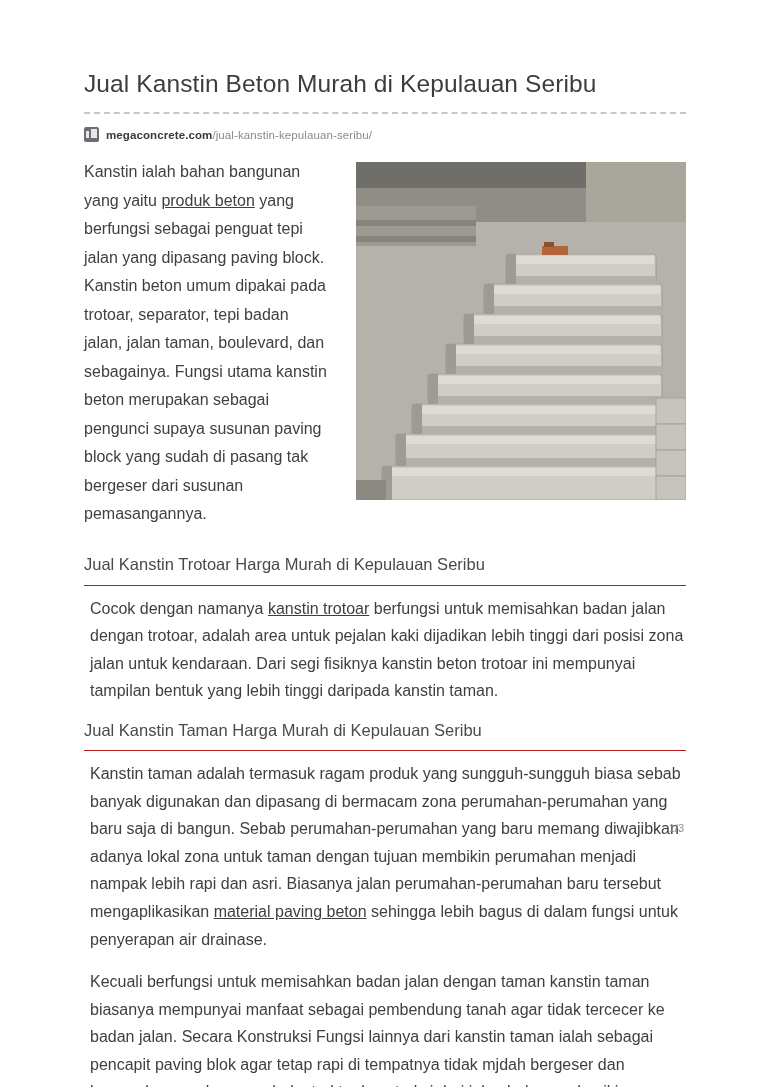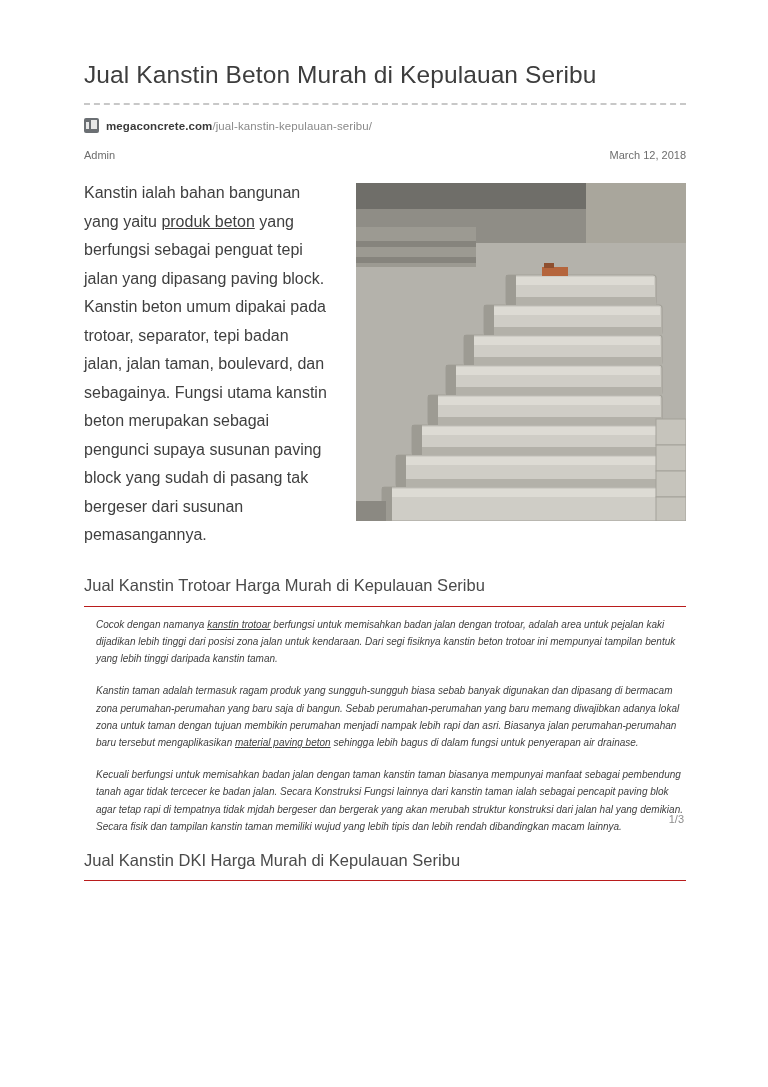--- a/index.html
+++ b/index.html
@@ -10,21 +10,21 @@
   body {
     width: 768px;
     height: 1087px;
     font-family: "Liberation Sans", sans-serif;
     color: #333333;
     position: relative;
     overflow: hidden;
   }
   .page {
     position: absolute;
-    left: 0; top: 0;
+    left: 0; top: 9px;
     width: 768px;
     height: 853px;
     background: #fff;
   }
   .content {
     position: absolute;
     left: 84px;
     top: 60px;
     width: 602px;
   }
@@ -124,26 +124,25 @@
   h2.section {
     font-size: 16.5px;
     font-weight: normal;
     color: #4a4a4a;
     margin: 10px 0 9px 0;
     padding-bottom: 9px;
     border-bottom: 1px solid #b91c1c;
     line-height: 1.3;
   }
   .body-p {
-    font-size: 10px;
+    font-size: 16px;
     line-height: 1.72;
     color: #3f3f3f;
-    margin: 0 0 15px 12px;
+    margin: 0 0 15px 6px;
     text-align: left;
-    font-style: italic;
   }
   .clear { clear: both; }
   .page-num {
     position: absolute;
     right: 84px;
     bottom: 28px;
     font-size: 11px;
     color: #8d8d8d;
   }
   .last-section {
@@ -158,24 +157,20 @@
 
     <h1 class="doc-title">Jual Kanstin Beton Murah di Kepulauan Seribu</h1>
 
     <hr class="dashed-rule">
 
     <div class="source-row">
       <span class="favicon"></span>
       <span class="source-text"><b>megaconcrete.com</b><span>/jual-kanstin-kepulauan-seribu/</span></span>
     </div>
 
-    <div class="meta-row">
-      <span>Admin</span>
-      <span>March 12, 2018</span>
-    </div>
 
     <div class="intro">
       <div class="hero-img">
         <svg width="330" height="338" viewBox="0 0 330 338" xmlns="http://www.w3.org/2000/svg">
           <rect x="0" y="0" width="330" height="338" fill="#b4b2ab"></rect>
 
           <rect x="0" y="0" width="330" height="60" fill="#8f8d86"></rect>
           <rect x="0" y="0" width="330" height="26" fill="#6f6e69"></rect>
           <rect x="230" y="0" width="100" height="60" fill="#a9a69c"></rect>
 
@@ -240,20 +235,21 @@
 
       <div class="intro-text">
         <p><span>Kanstin ialah bahan bangunan yang yaitu </span><a class="inline-link" href="#">produk beton</a><span> yang berfungsi sebagai penguat tepi jalan yang dipasang paving block. Kanstin beton umum dipakai pada trotoar, separator, tepi badan jalan, jalan taman, boulevard, dan sebagainya. Fungsi utama kanstin beton merupakan sebagai pengunci supaya susunan paving block yang sudah di pasang tak bergeser dari susunan pemasangannya.</span></p>
       </div>
       <div class="clear"></div>
     </div>
 
     <h2 class="section">Jual Kanstin Trotoar Harga Murah di Kepulauan Seribu</h2>
     <p class="body-p"><span>Cocok dengan namanya </span><a class="inline-link" href="#">kanstin trotoar</a><span> berfungsi untuk memisahkan badan jalan dengan trotoar, adalah area untuk pejalan kaki dijadikan lebih tinggi dari posisi zona jalan untuk kendaraan. Dari segi fisiknya kanstin beton trotoar ini mempunyai tampilan bentuk yang lebih tinggi daripada kanstin taman.</span></p>
 
+    <h2 class="section">Jual Kanstin Taman Harga Murah di Kepulauan Seribu</h2>
     <p class="body-p"><span>Kanstin taman adalah termasuk ragam produk yang sungguh-sungguh biasa sebab banyak digunakan dan dipasang di bermacam zona perumahan-perumahan yang baru saja di bangun. Sebab perumahan-perumahan yang baru memang diwajibkan adanya lokal zona untuk taman dengan tujuan membikin perumahan menjadi nampak lebih rapi dan asri. Biasanya jalan perumahan-perumahan baru tersebut mengaplikasikan </span><a class="inline-link" href="#">material paving beton</a><span> sehingga lebih bagus di dalam fungsi untuk penyerapan air drainase.</span></p>
     <p class="body-p">Kecuali berfungsi untuk memisahkan badan jalan dengan taman kanstin taman biasanya mempunyai manfaat sebagai pembendung tanah agar tidak tercecer ke badan jalan. Secara Konstruksi Fungsi lainnya dari kanstin taman ialah sebagai pencapit paving blok agar tetap rapi di tempatnya tidak mjdah bergeser dan bergerak yang akan merubah struktur konstruksi dari jalan hal yang demikian. Secara fisik dan tampilan kanstin taman memiliki wujud yang lebih tipis dan lebih rendah dibandingkan macam lainnya.</p>
 
     <h2 class="section last-section">Jual Kanstin DKI Harga Murah di Kepulauan Seribu</h2>
 
   </div>
 
   <div class="page-num">1/3</div>
 </div>
 

